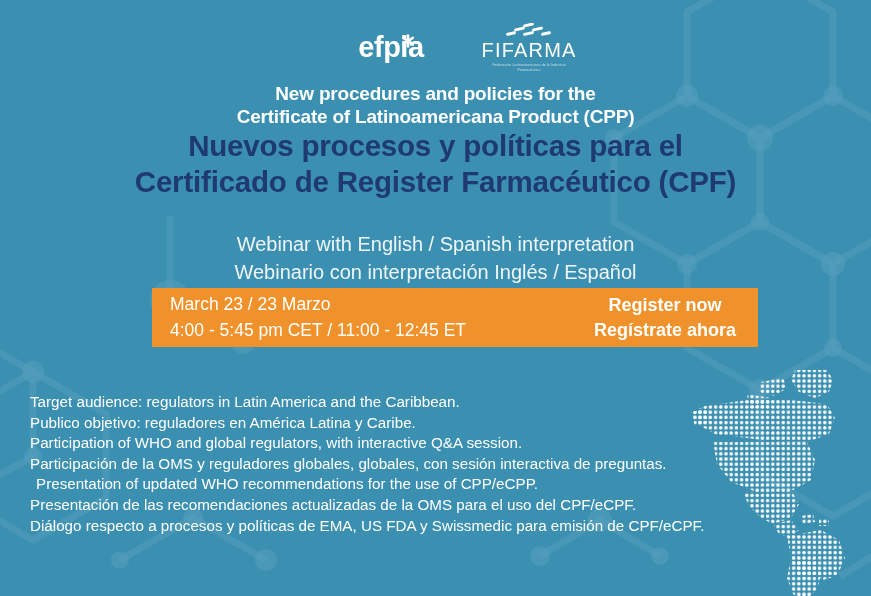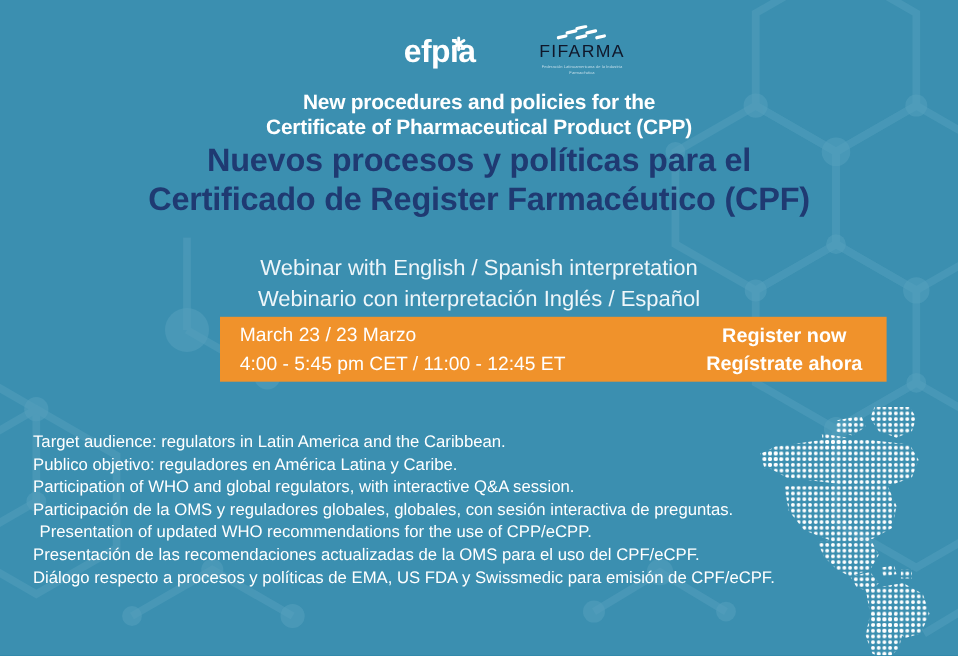--- a/index.html
+++ b/index.html
@@ -54,22 +54,22 @@
     color: #ffffff;
   }
   .fifarma-logo {
     display: flex;
     flex-direction: column;
     align-items: center;
     padding-top: 1px;
   }
   .fifarma-mark { width: 46px; height: 14px; margin-bottom: 3px; }
   .fifarma-word {
-    color: #0f172a;
-    font-size: 16px;
+    color: #ffffff;
+    font-size: 20px;
     letter-spacing: 1.2px;
     line-height: 1;
   }
   .fifarma-sub {
     color: #cfe4ee;
     font-size: 3.6px;
     line-height: 1.45;
     text-align: center;
     margin-top: 3px;
     letter-spacing: 0.1px;
@@ -119,21 +119,20 @@
     left: 152px;
     top: 288px;
     width: 606px;
     height: 59px;
     background: #f0922b;
     display: flex;
     align-items: center;
     justify-content: space-between;
     box-sizing: border-box;
     padding: 0 22px 0 18px;
-    margin-left: 48px;
   }
   .cta-when {
     color: #ffffff;
     font-size: 17.5px;
     line-height: 1.45;
     white-space: nowrap;
   }
   .cta-register {
     color: #ffffff;
     font-size: 18px;
@@ -244,21 +243,21 @@
           </g>
         </svg>
       </span>
       <span class="fifarma-word">FIFARMA</span>
       <span class="fifarma-sub">Federación Latinoamericana de la Industria Farmacéutica</span>
     </div>
   </div>
 
   <div class="title-block">
     <div class="title-en">New procedures and policies for the</div>
-    <div class="title-en">Certificate of Pharmaceutical Product (CPP)</div>
+    <div class="title-en">Certificate of Latinoamericana Product (CPP)</div>
     <div class="title-es">Nuevos procesos y políticas para el</div>
     <div class="title-es">Certificado de Register Farmacéutico (CPF)</div>
   </div>
 
   <div class="subtitle">
     <div>Webinar with English / Spanish interpretation</div>
     <div>Webinario con interpretación Inglés / Español</div>
   </div>
 
   <div class="cta-bar">

